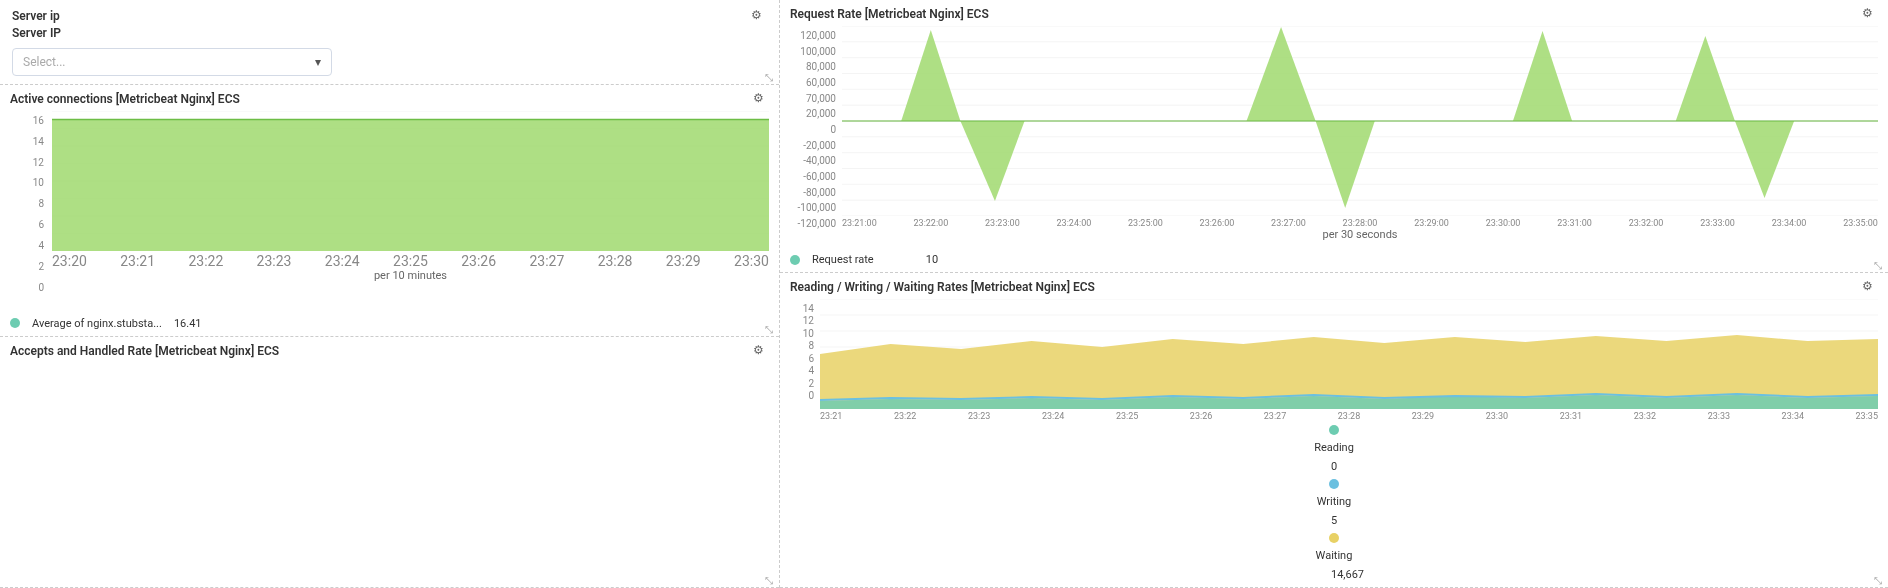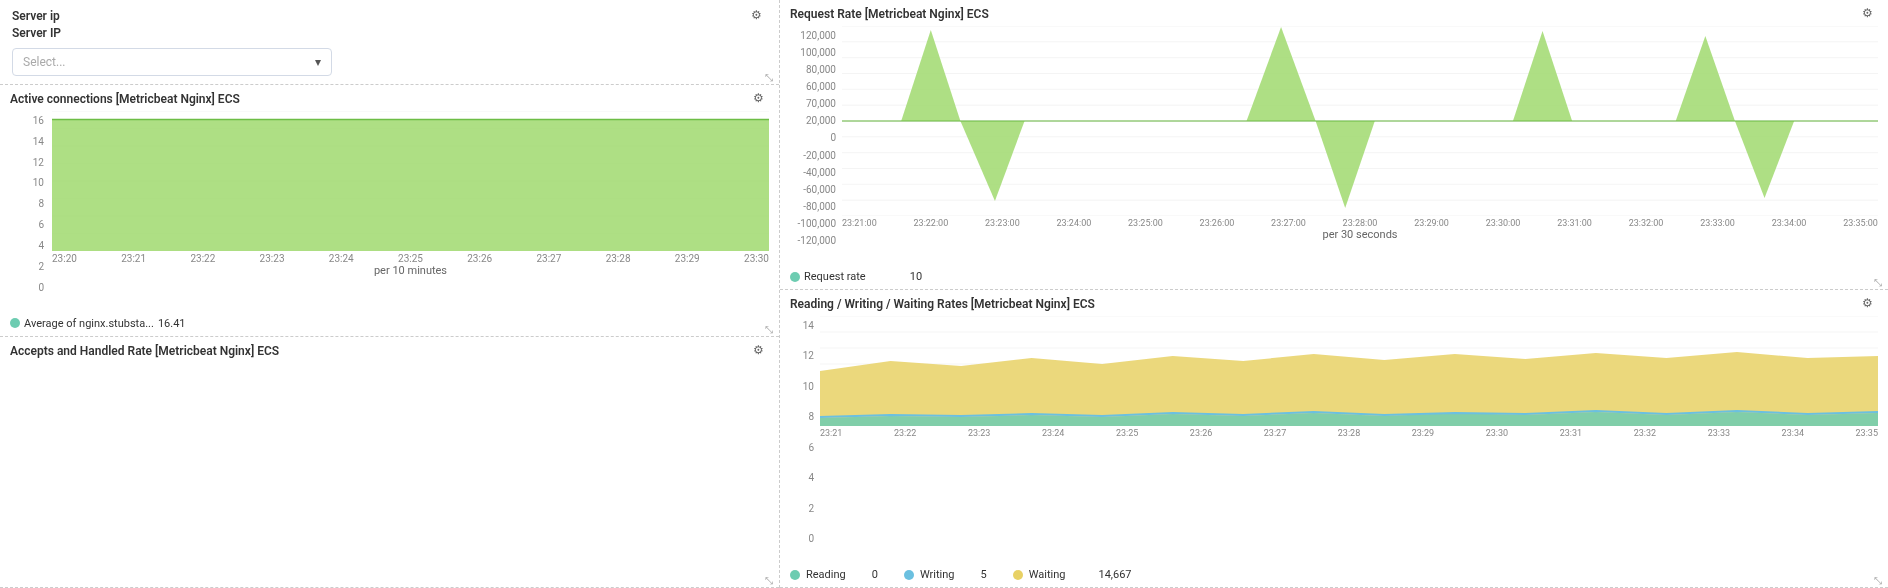--- a/index.html
+++ b/index.html
@@ -88,21 +88,21 @@
     .chart-section {
       flex: 1;
       display: flex;
       flex-direction: column;
       position: relative;
     }
 
     .chart-legend {
       display: flex;
       align-items: center;
-      gap: 4px;
+      gap: 12px;
       padding: 4px 10px 6px;
       font-size: 11px;
     }
 
     .legend-dot {
       width: 10px;
       height: 10px;
       border-radius: 50%;
       flex-shrink: 0;
     }
@@ -143,21 +143,21 @@
       padding-right: 4px;
       font-size: 10px;
       color: #888;
     }
 
     
     .x-axis {
       display: flex;
       justify-content: space-between;
       padding: 2px 0 0;
-      font-size: 10px;
+      font-size: 14px;
       color: #888;
     }
 
     
     .active-connections-section {
       height: 220px;
     }
 
     .accepts-handled-section {
       flex: 1;
@@ -389,21 +389,21 @@
         <span>23:28</span>
         <span>23:29</span>
         <span>23:30</span>
         <span>23:31</span>
         <span>23:32</span>
         <span>23:33</span>
         <span>23:34</span>
         <span>23:35</span>
       </div>
     </div>
-    <div class="chart-legend" style="gap:6px;">
+    <div class="chart-legend" style="gap:6px;flex-direction:column;">
       <span class="legend-dot green"></span>
       <span>Reading</span>
       <span style="margin-left:20px;margin-right:20px;">0</span>
       <span class="legend-dot blue"></span>
       <span>Writing</span>
       <span style="margin-left:20px;margin-right:20px;">5</span>
       <span class="legend-dot yellow"></span>
       <span>Waiting</span>
       <span style="margin-left:27px;">14,667</span>
     </div>

